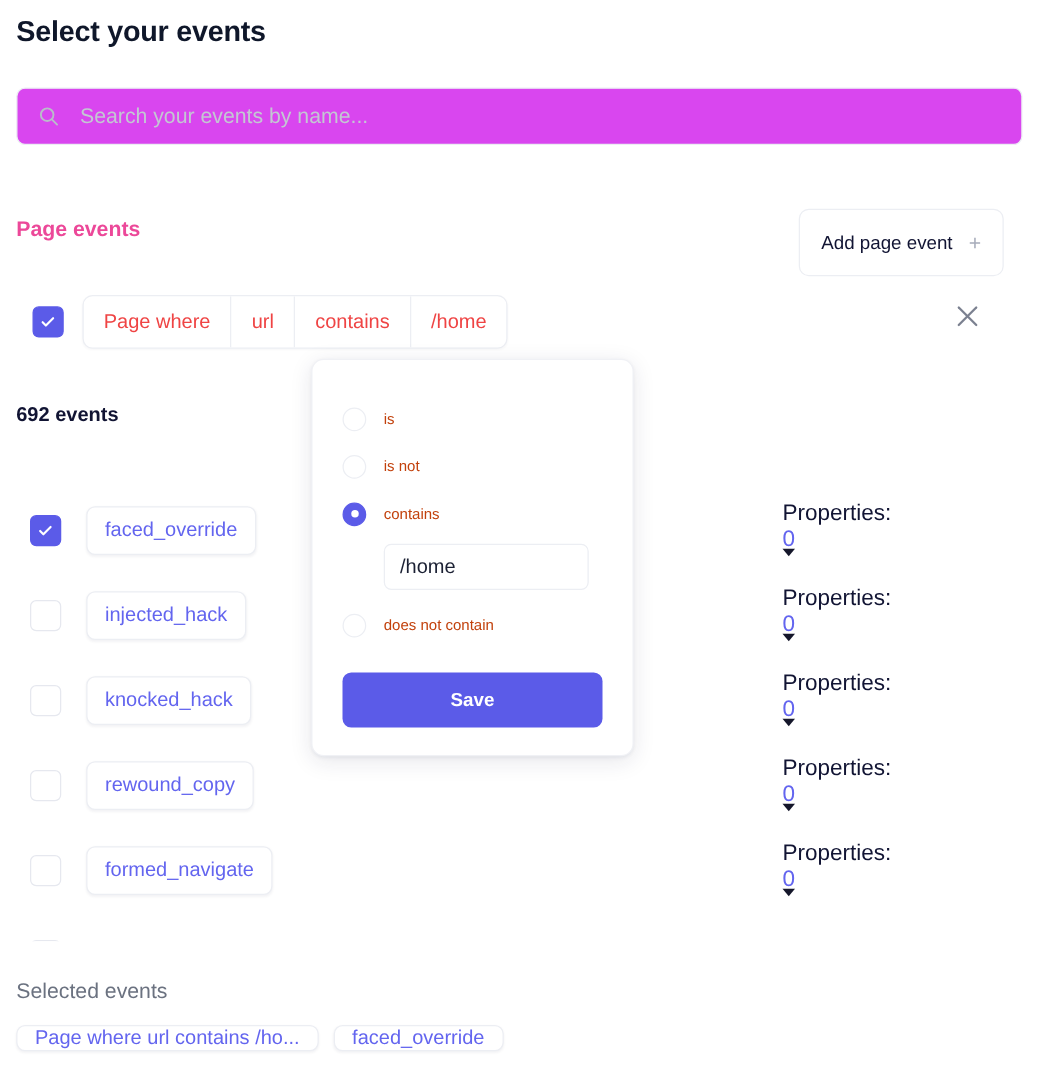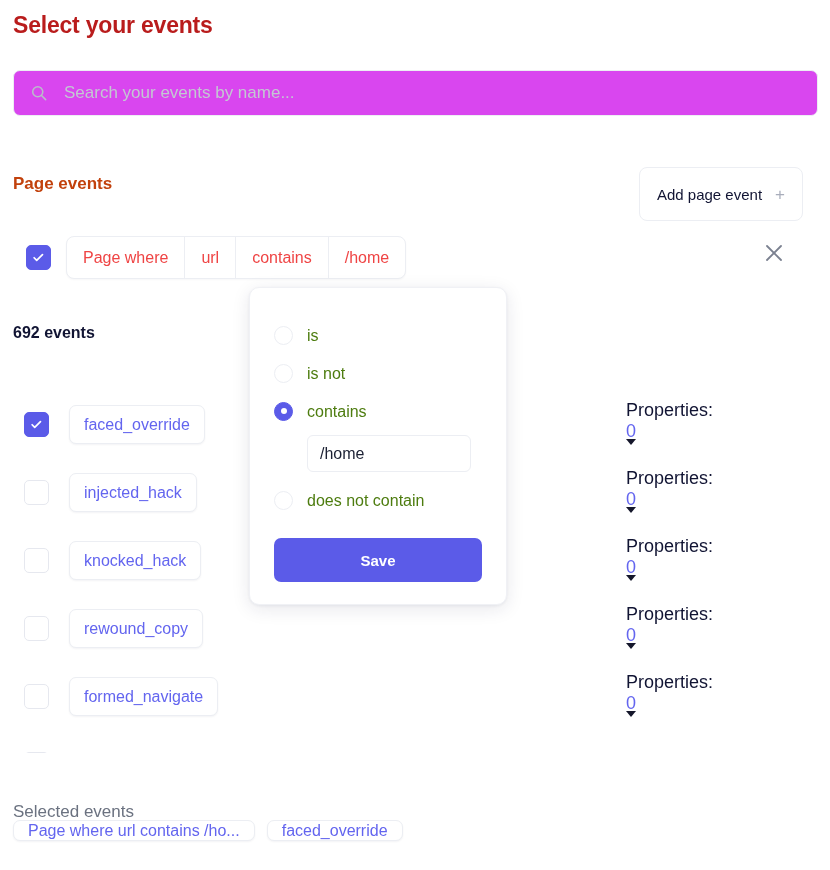--- a/index.html
+++ b/index.html
@@ -24,21 +24,21 @@
   }
 
   
   .page-title {
     position: absolute;
     left: 13px;
     top: 12px;
     font-size: 23px;
     font-weight: bold;
     letter-spacing: -0.2px;
-    color: #b91c1c;
+    color: #0f172a;
   }
 
   
   .search-box {
     position: absolute;
     left: 13px;
     top: 70px;
     width: 805px;
     height: 46px;
     box-sizing: border-box;
@@ -70,21 +70,21 @@
     color: #c3c7d2;
   }
 
   
   .section-head {
     position: absolute;
     left: 13px;
     top: 174px;
     font-size: 17px;
     font-weight: bold;
-    color: #c2410c;
+    color: #ec4899;
   }
   .add-event-btn {
     position: absolute;
     right: 27px;
     top: 167px;
     height: 54px;
     box-sizing: border-box;
     border: 1px solid #eceef3;
     border-radius: 8px;
     background: #ffffff;
@@ -268,22 +268,22 @@
   }
   .radio .dot {
     width: 6px;
     height: 6px;
     border-radius: 50%;
     background: #ffffff;
     display: none;
   }
   .radio.on .dot { display: block; }
   .radio-label {
-    font-size: 16px;
-    color: #4d7c0f;
+    font-size: 12px;
+    color: #c2410c;
     line-height: 19px;
   }
   .popup-input {
     margin-left: 33px;
     margin-top: 5px;
     margin-bottom: 9px;
     width: 164px;
     height: 37px;
     box-sizing: border-box;
     border: 1px solid #eceef3;
@@ -307,21 +307,21 @@
     font-size: 15px;
     font-weight: bold;
     cursor: pointer;
     display: block;
   }
 
   
   .selected-head {
     position: absolute;
     left: 13px;
-    top: 802px;
+    top: 783px;
     font-size: 17px;
     color: #6b7280;
   }
   .selected-chips {
     position: absolute;
     left: 13px;
     top: 820px;
     display: flex;
     gap: 12px;
   }

